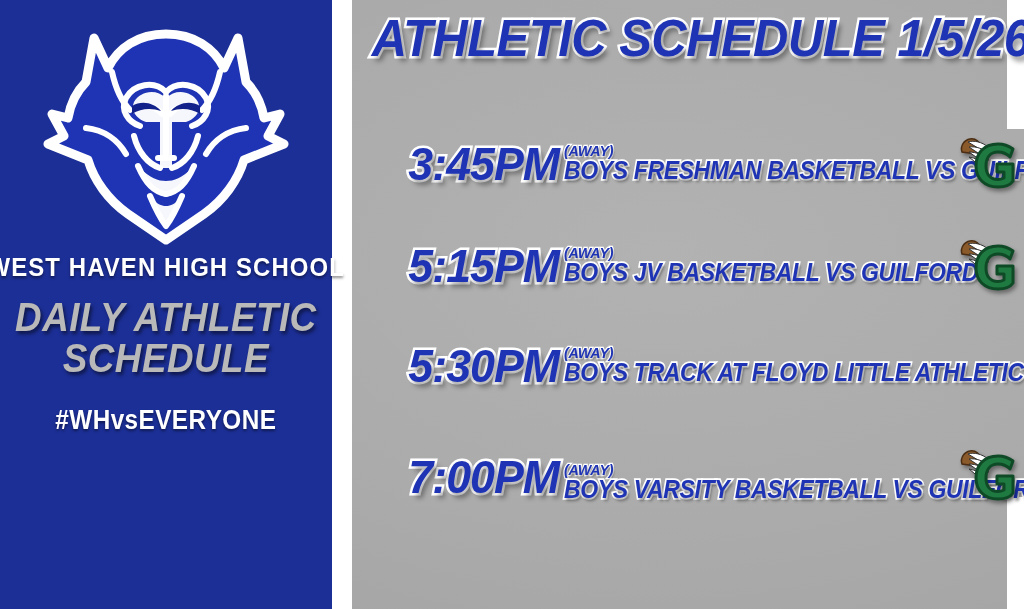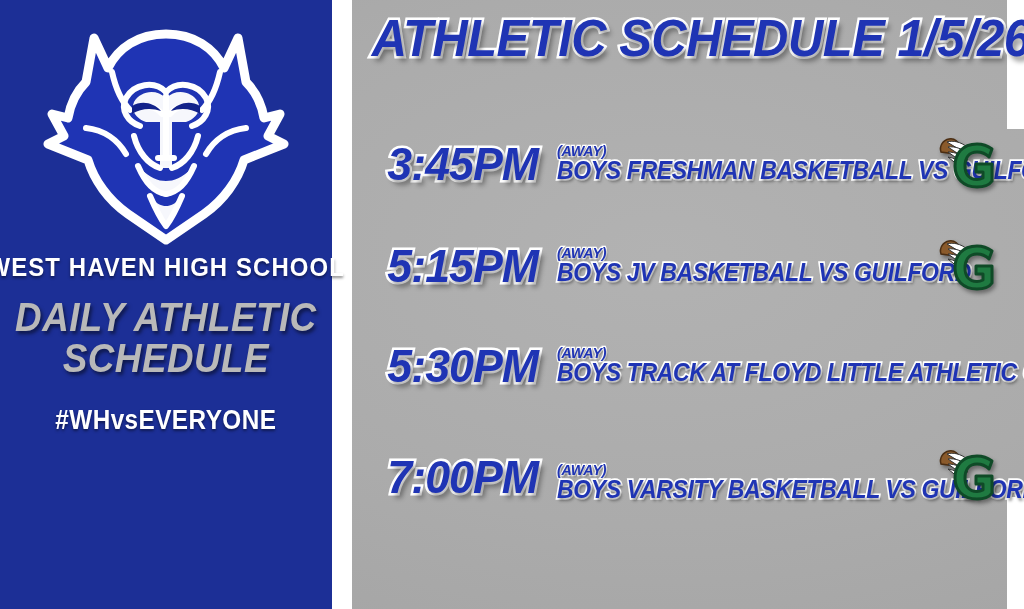--- a/index.html
+++ b/index.html
@@ -116,21 +116,21 @@
     transform: scaleX(0.94);
     white-space: nowrap;
     -webkit-text-stroke: 5px #ffffff;
     paint-order: stroke fill;
     text-shadow: 4px 5px 5px rgba(0,0,0,0.38);
   }
 
   
   .schedule {
     position: absolute;
-    left: 343px;
+    left: 364px;
     top: 112px;
     width: 584px;
     height: 400px;
   }
   .row {
     position: absolute;
     left: 0;
     width: 672px;
     height: 74px;
     display: flex;
@@ -152,21 +152,20 @@
     letter-spacing: -1px;
     transform: scaleX(0.95);
     white-space: nowrap;
     -webkit-text-stroke: 5px #ffffff;
     paint-order: stroke fill;
     text-shadow: 4px 5px 5px rgba(0,0,0,0.38);
   }
 
   .evt {
     flex: 1 1 auto;
-    padding-left: 14px;
     display: flex;
     flex-direction: column;
     justify-content: center;
     min-width: 0;
   }
   .evt-away {
     font-size: 15px;
     font-weight: bold;
     font-style: italic;
     color: #1f34b4;

